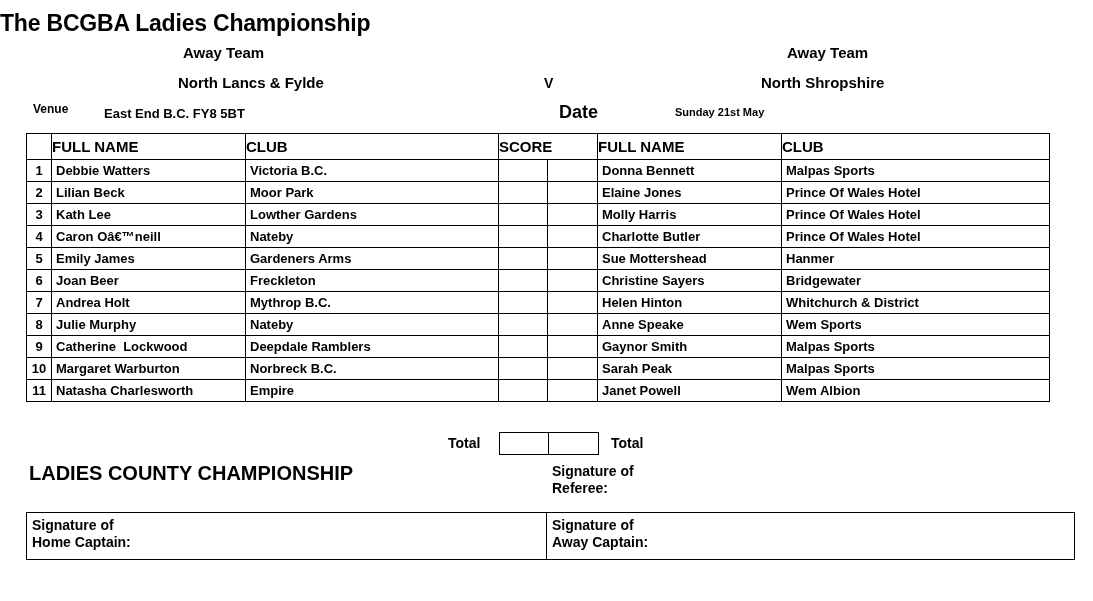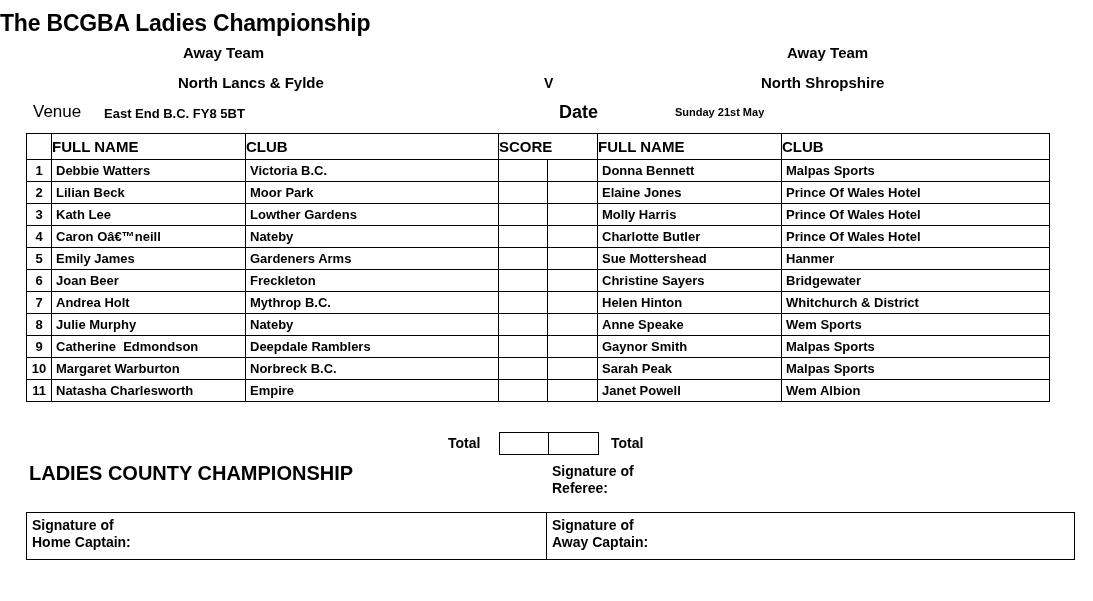--- a/index.html
+++ b/index.html
@@ -62,22 +62,22 @@
     top: 74px;
     font-size: 15px;
     font-weight: bold;
   }
 
   
   .venue-label {
     position: absolute;
     left: 33px;
     top: 102px;
-    font-size: 17px;
-    font-weight: normal;
+    font-size: 12px;
+    font-weight: bold;
   }
   .venue-value {
     position: absolute;
     left: 104px;
     top: 106px;
     font-size: 13px;
     font-weight: bold;
   }
   .date-label {
     position: absolute;
@@ -314,21 +314,21 @@
         <td class="col-num">8</td>
         <td class="col-name">Julie Murphy</td>
         <td class="col-club">Nateby</td>
         <td class="col-s1"></td>
         <td class="col-s2"></td>
         <td class="col-name2">Anne Speake</td>
         <td class="col-club2">Wem Sports</td>
       </tr>
       <tr>
         <td class="col-num">9</td>
-        <td class="col-name">Catherine  Edmondson</td>
+        <td class="col-name">Catherine  Lockwood</td>
         <td class="col-club">Deepdale Ramblers</td>
         <td class="col-s1"></td>
         <td class="col-s2"></td>
         <td class="col-name2">Gaynor Smith</td>
         <td class="col-club2">Malpas Sports</td>
       </tr>
       <tr>
         <td class="col-num">10</td>
         <td class="col-name">Margaret Warburton</td>
         <td class="col-club">Norbreck B.C.</td>

